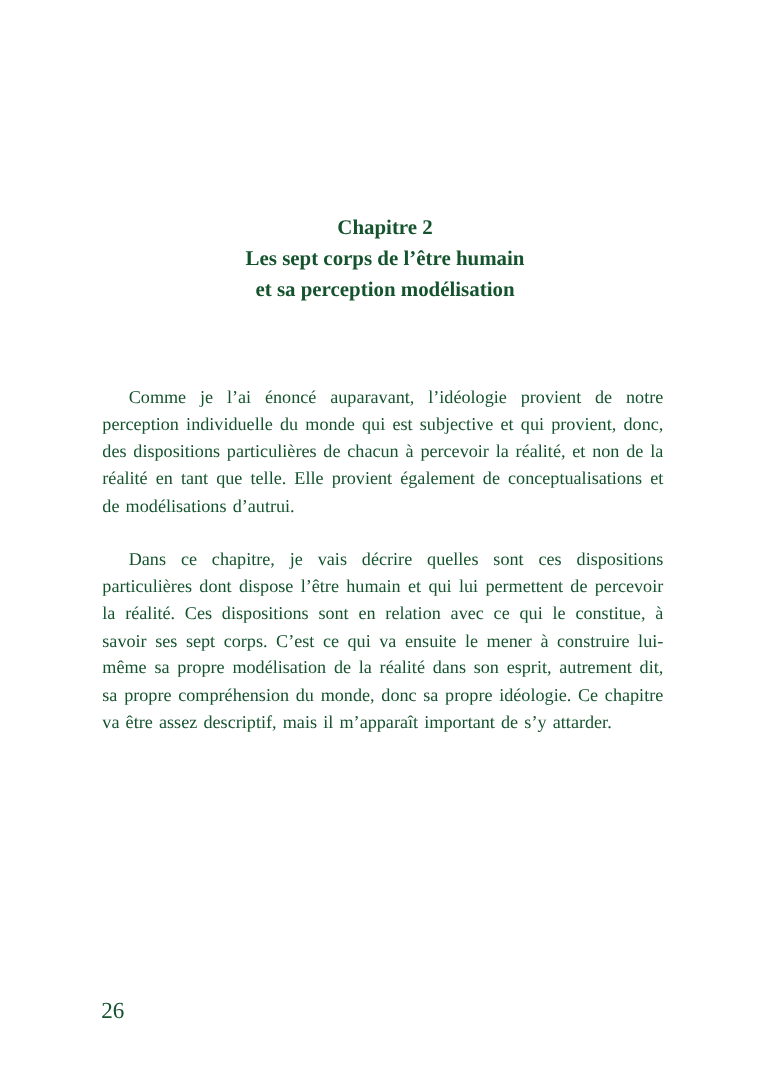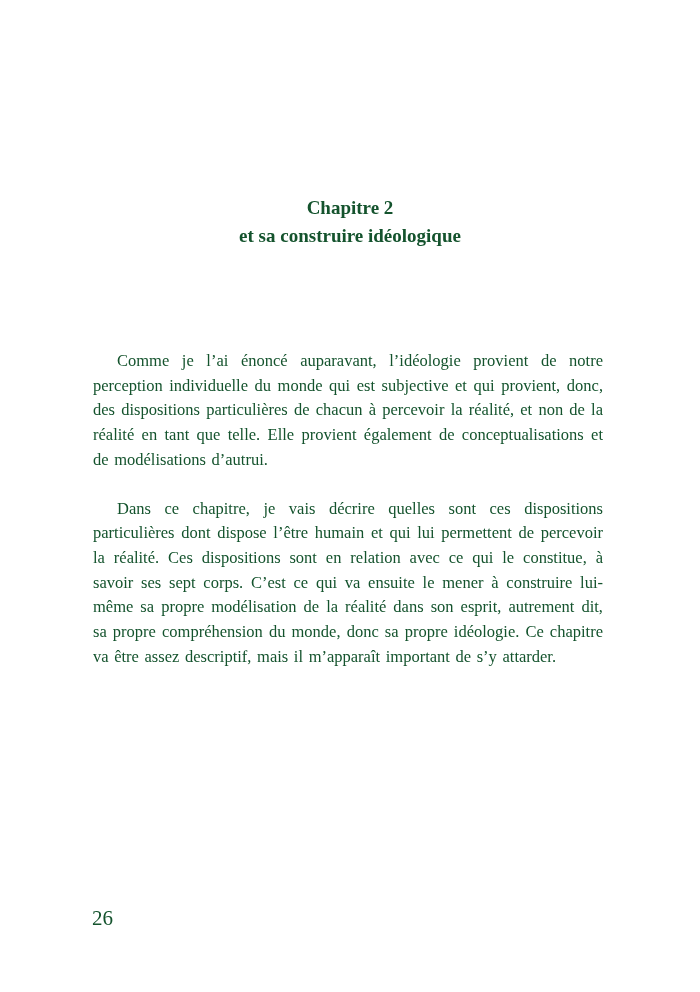--- a/index.html
+++ b/index.html
@@ -53,21 +53,22 @@
     line-height: 20px;
   }
 </style>
 </head>
 <body>
 
 <div class="page">
 
   <div class="chapter-heading">
     <div class="heading-line">Chapitre 2</div>
-    <div class="heading-line">et sa construire idéologique</div>
+    <div class="heading-line">Les sept corps de l’être humain</div>
+    <div class="heading-line">et sa perception modélisation</div>
   </div>
 
   <div class="body-text">
     <p>Comme je l’ai énoncé auparavant, l’idéologie provient de notre perception individuelle du monde qui est subjective et qui provient, donc, des dispositions particulières de chacun à percevoir la réalité, et non de la réalité en tant que telle. Elle provient également de conceptualisations et de modélisations d’autrui.</p>
     <p>Dans ce chapitre, je vais décrire quelles sont ces dispositions particulières dont dispose l’être humain et qui lui permettent de percevoir la réalité. Ces dispositions sont en relation avec ce qui le constitue, à savoir ses sept corps. C’est ce qui va ensuite le mener à construire lui-même sa propre modélisation de la réalité dans son esprit, autrement dit, sa propre compréhension du monde, donc sa propre idéologie. Ce chapitre va être assez descriptif, mais il m’apparaît important de s’y attarder.</p>
   </div>
 
   <div class="page-number">26</div>
 
 </div>

